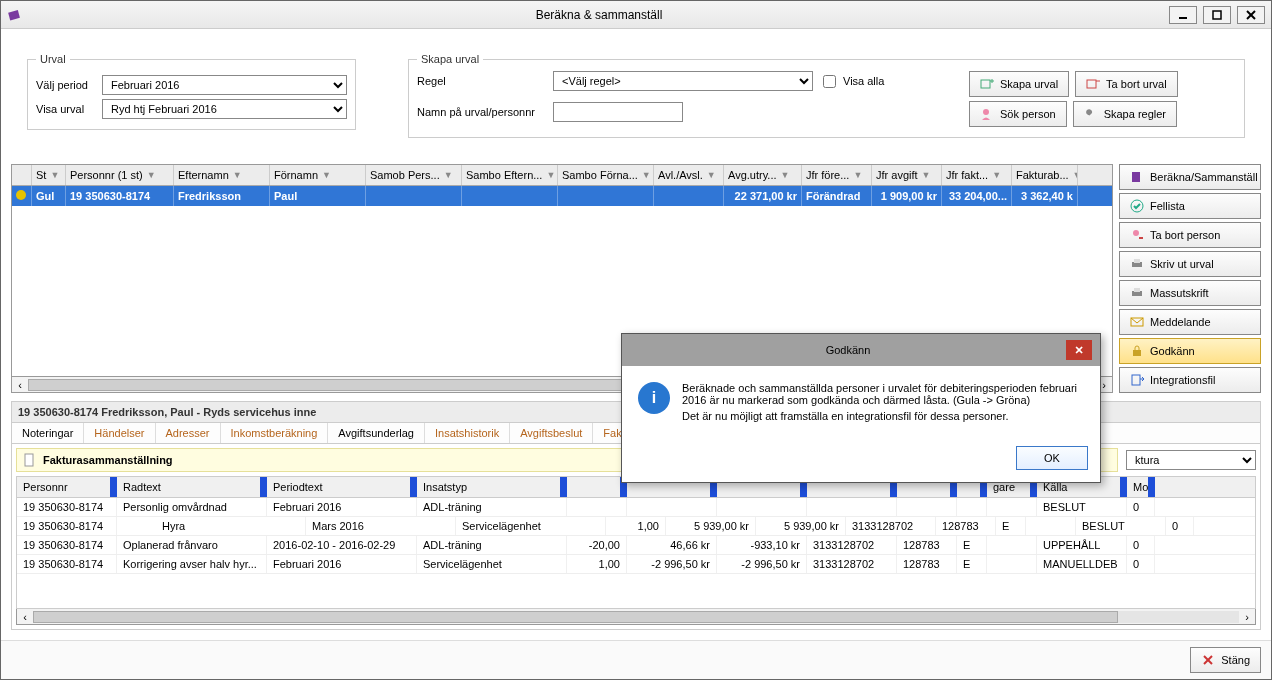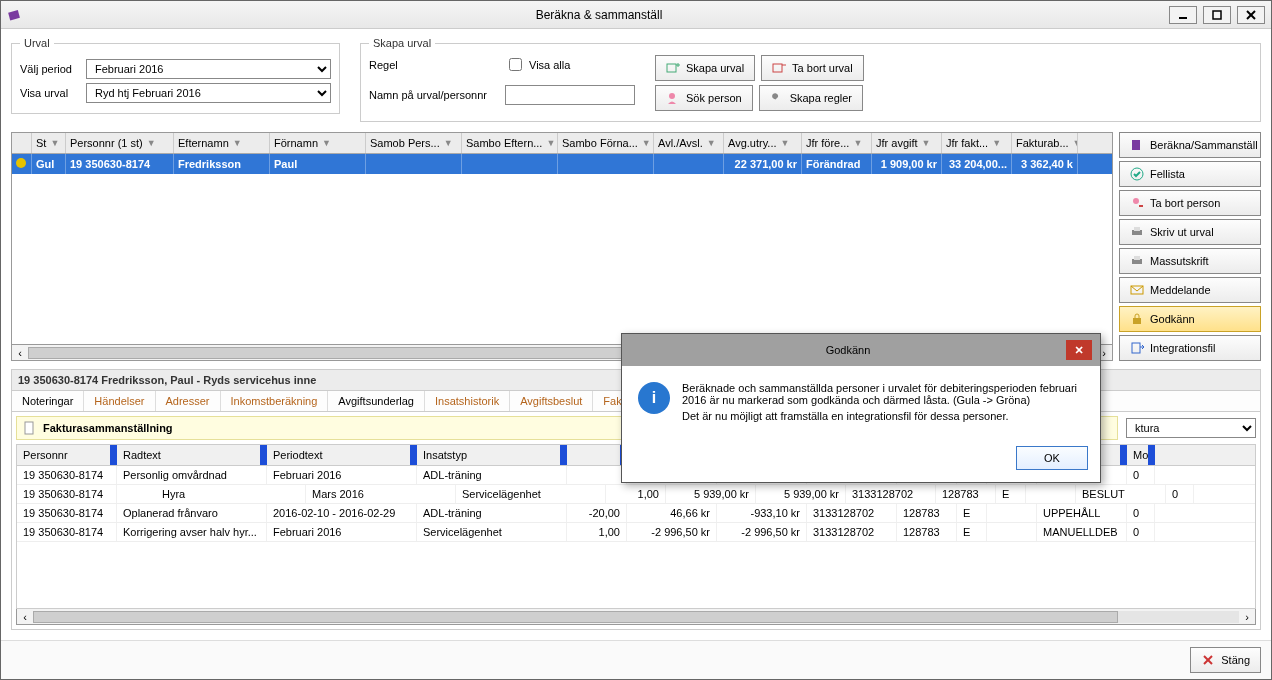--- a/index.html
+++ b/index.html
@@ -5,21 +5,21 @@
 * { box-sizing: border-box; font-family: "Segoe UI", Tahoma, sans-serif; font-size: 11px; }
 body { margin: 0; background: #fff; }
 .window { width: 1272px; height: 680px; border: 1px solid #666; background: #fff; display: flex; flex-direction: column; position: relative; }
 .titlebar { height: 28px; background: linear-gradient(#f5f5f5,#e8e8e8); border-bottom: 1px solid #ccc; display: flex; align-items: center; padding: 12px 6px; }
 .titlebar .app-icon { width: 16px; height: 16px; margin-right: 6px; }
 .titlebar .title { flex: 1; text-align: center; font-size: 12px; }
 .titlebar .winbtns { display: flex; gap: 6px; }
 .titlebar .winbtn { width: 28px; height: 18px; border: 1px solid #888; background: #f3f3f3; display: flex; align-items: center; justify-content: center; }
 .content { flex: 1; padding: 8px 10px 10px 10px; display: flex; flex-direction: column; overflow: hidden; }
 .top-row { display: flex; gap: 20px; align-items: flex-start; }
-fieldset.panel { border: 1px solid #ccc; padding: 6px 8px 10px 8px; margin: 0; }
+fieldset.panel { border: 1px solid #ccc; padding: 6px 8px 10px 8px; margin: 16px; }
 fieldset.panel legend { color: #333; padding: 0 4px; }
 .urval { width: 320px; }
 .urval-row { display: flex; align-items: center; margin-top: 4px; gap: 6px; }
 .urval-row label { width: 60px; }
 select, input[type=text] { border: 1px solid #888; background: #fff; height: 20px; padding: 1px 4px; }
 .skapa { flex: 1; }
 .skapa-inner { display: flex; gap: 10px; }
 .skapa-left { display: flex; flex-direction: column; gap: 11px; }
 .skapa-left .row { display: flex; align-items: center; gap: 6px; }
 .skapa-left .row label { width: 130px; }
@@ -119,20 +119,21 @@
           <select style="width:245px"><option>Ryd htj Februari 2016</option></select>
         </div>
       </fieldset>
 
       <fieldset class="panel skapa">
         <legend>Skapa urval</legend>
         <div class="skapa-inner">
           <div class="skapa-left">
             <div class="row">
               <label>Regel</label>
+              <select style="width:260px"><option>&lt;Välj regel&gt;</option></select>
               <label class="checkbox">
                   <input type="checkbox" style="">
                   <span>Visa alla</span>
                 </label>
             </div>
             <div class="row">
               <label>Namn på urval/personnr</label>
               <input type="text" style="width: 130px;">
             </div>
           </div>

